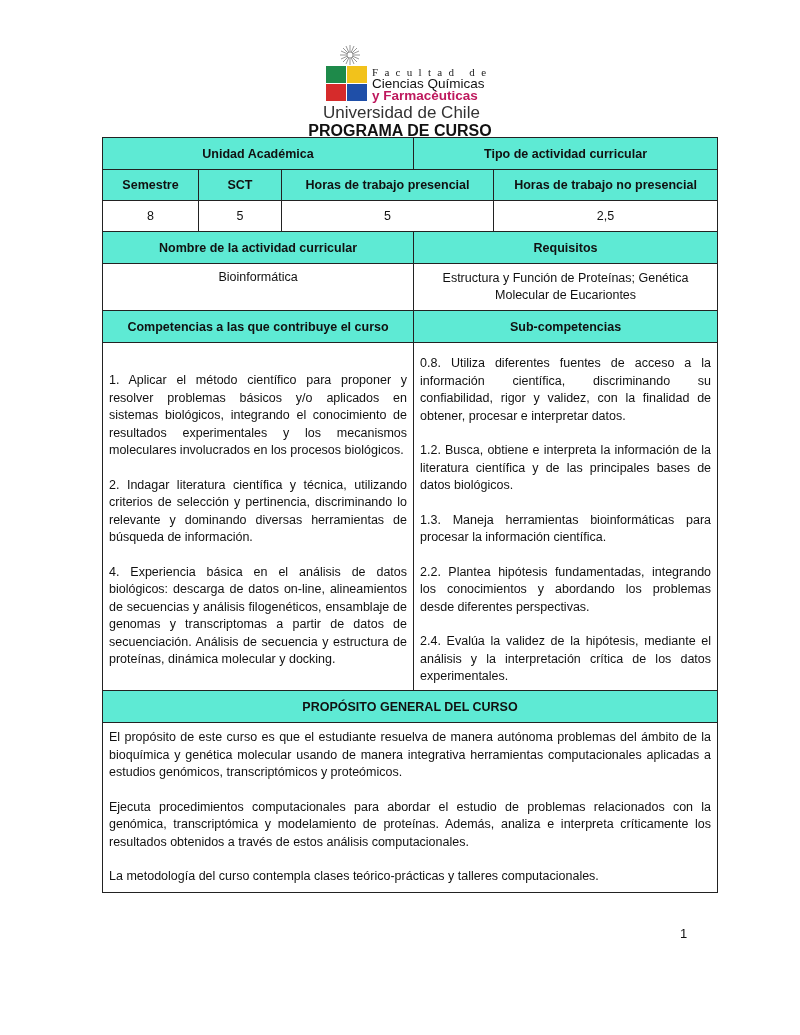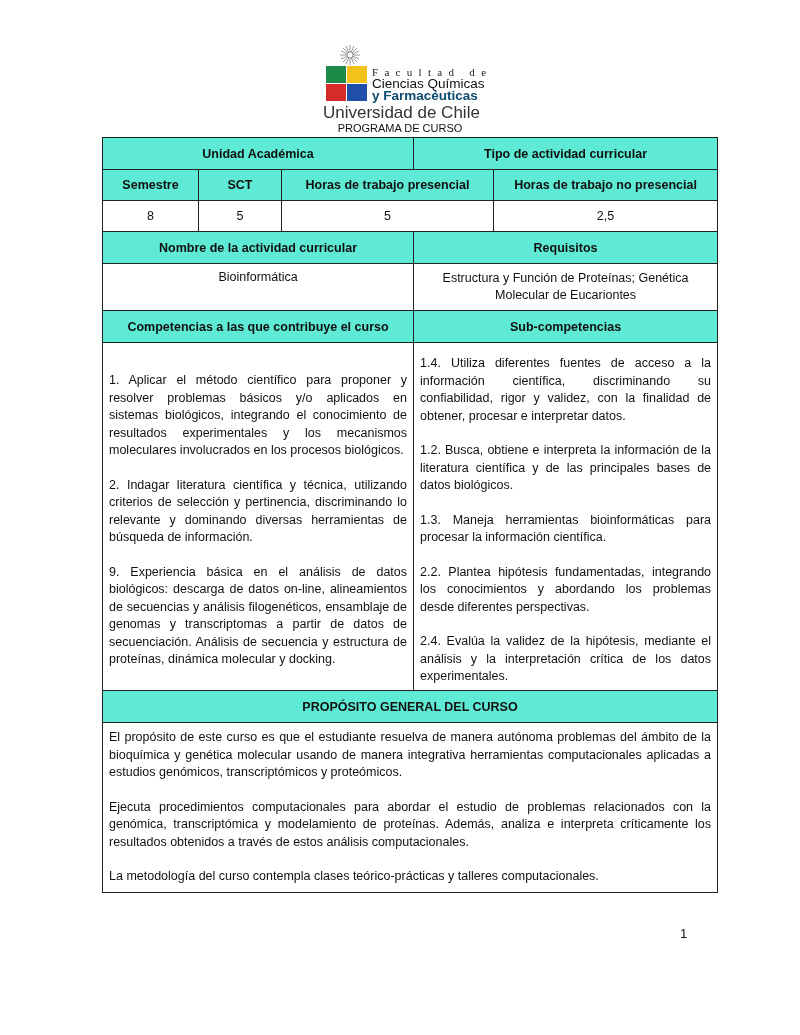--- a/index.html
+++ b/index.html
@@ -9,24 +9,24 @@
   .logo { position: absolute; left: 326px; top: 44px; width: 150px; height: 78px; }
   .logo-star { position: absolute; left: 10px; top: 0px; width: 28px; height: 22px; }
   .logo-shield { position: absolute; left: 0px; top: 22px; width: 42px; height: 36px; }
   .logo-shield .q { position: absolute; width: 20px; height: 17px; }
   .q1 { left: 0; top: 0; background: #1e8a4a; }
   .q2 { left: 21px; top: 0; background: #f2c21b; }
   .q3 { left: 0; top: 18px; background: #d62b2b; }
   .q4 { left: 21px; top: 18px; background: #1f4fa8; }
   .logo-line1 { position: absolute; left: 46px; top: 22px; font-size: 11px; letter-spacing: 6.3px; color: #222; font-family: "Liberation Serif", serif; white-space: nowrap; }
   .logo-line2 { position: absolute; left: 46px; top: 33px; font-size: 13.5px; font-weight: normal; color: #111; font-family: "Liberation Sans", sans-serif; white-space: nowrap; line-height: 13px; }
-  .logo-line3 { position: absolute; left: 46px; top: 45px; font-size: 13.5px; font-weight: bold; color: #0c4a6e; white-space: nowrap; line-height: 13px; }
+  .logo-line3 { position: absolute; left: 46px; top: 45px; font-size: 13.5px; font-weight: bold; color: #be185d; white-space: nowrap; line-height: 13px; }
   .logo-uni { position: absolute; left: -3px; top: 59px; font-size: 17px; color: #333; white-space: nowrap; }
 
-  .doc-title { position: absolute; left: 0; width: 800px; top: 122px; text-align: center; font-size: 11px; font-weight: normal; }
+  .doc-title { position: absolute; left: 0; width: 800px; top: 122px; text-align: center; font-size: 16px; font-weight: bold; }
 
   table.prog { position: absolute; left: 102px; top: 137px; width: 615px; border-collapse: collapse; table-layout: fixed; font-size: 12.5px; }
   table.prog td { border: 1.3px solid #222; padding: 0 6px; vertical-align: middle; }
   td.hdr { background: #5eead4; font-weight: bold; text-align: center; }
   td.ctr { text-align: center; }
   td.txt { text-align: justify; vertical-align: top; line-height: 17.5px; }
   .para { margin: 0 0 17px 0; }
   .para:last-child { margin-bottom: 0; }
 
   .page-num { position: absolute; left: 680px; top: 926px; font-size: 13px; }
@@ -98,24 +98,24 @@
       <td class="ctr" colspan="2" style="vertical-align:top;padding-top:6px;line-height:17px;padding-left:16px;padding-right:16px">Estructura y Función de Proteínas; Genética Molecular de Eucariontes</td>
     </tr>
     <tr style="height:32px">
       <td class="hdr" colspan="3">Competencias a las que contribuye el curso</td>
       <td class="hdr" colspan="2">Sub-competencias</td>
     </tr>
     <tr style="height:348px">
       <td class="txt" colspan="3" style="padding-top:8px">
         <p class="para">1. Aplicar el método científico para proponer y resolver problemas básicos y/o aplicados en sistemas biológicos, integrando el conocimiento de resultados experimentales y los mecanismos moleculares involucrados en los procesos biológicos.</p>
         <p class="para">2. Indagar literatura científica y técnica, utilizando criterios de selección y pertinencia, discriminando lo relevante y dominando diversas herramientas de búsqueda de información.</p>
-        <p class="para">9. Experiencia básica en el análisis de datos biológicos: descarga de datos on-line, alineamientos de secuencias y análisis filogenéticos, ensamblaje de genomas y transcriptomas a partir de datos de secuenciación. Análisis de secuencia y estructura de proteínas, dinámica molecular y docking.</p>
+        <p class="para">4. Experiencia básica en el análisis de datos biológicos: descarga de datos on-line, alineamientos de secuencias y análisis filogenéticos, ensamblaje de genomas y transcriptomas a partir de datos de secuenciación. Análisis de secuencia y estructura de proteínas, dinámica molecular y docking.</p>
       </td>
       <td class="txt" colspan="2" style="padding-top:8px">
-        <p class="para">1.4. Utiliza diferentes fuentes de acceso a la información científica, discriminando su confiabilidad, rigor y validez, con la finalidad de obtener, procesar e interpretar datos.</p>
+        <p class="para">0.8. Utiliza diferentes fuentes de acceso a la información científica, discriminando su confiabilidad, rigor y validez, con la finalidad de obtener, procesar e interpretar datos.</p>
         <p class="para">1.2. Busca, obtiene e interpreta la información de la literatura científica y de las principales bases de datos biológicos.</p>
         <p class="para">1.3. Maneja herramientas bioinformáticas para procesar la información científica.</p>
         <p class="para">2.2. Plantea hipótesis fundamentadas, integrando los conocimientos y abordando los problemas desde diferentes perspectivas.</p>
         <p class="para">2.4. Evalúa la validez de la hipótesis, mediante el análisis y la interpretación crítica de los datos experimentales.</p>
       </td>
     </tr>
     <tr style="height:32px">
       <td class="hdr" colspan="5">PROPÓSITO GENERAL DEL CURSO</td>
     </tr>
     <tr style="height:170px">

